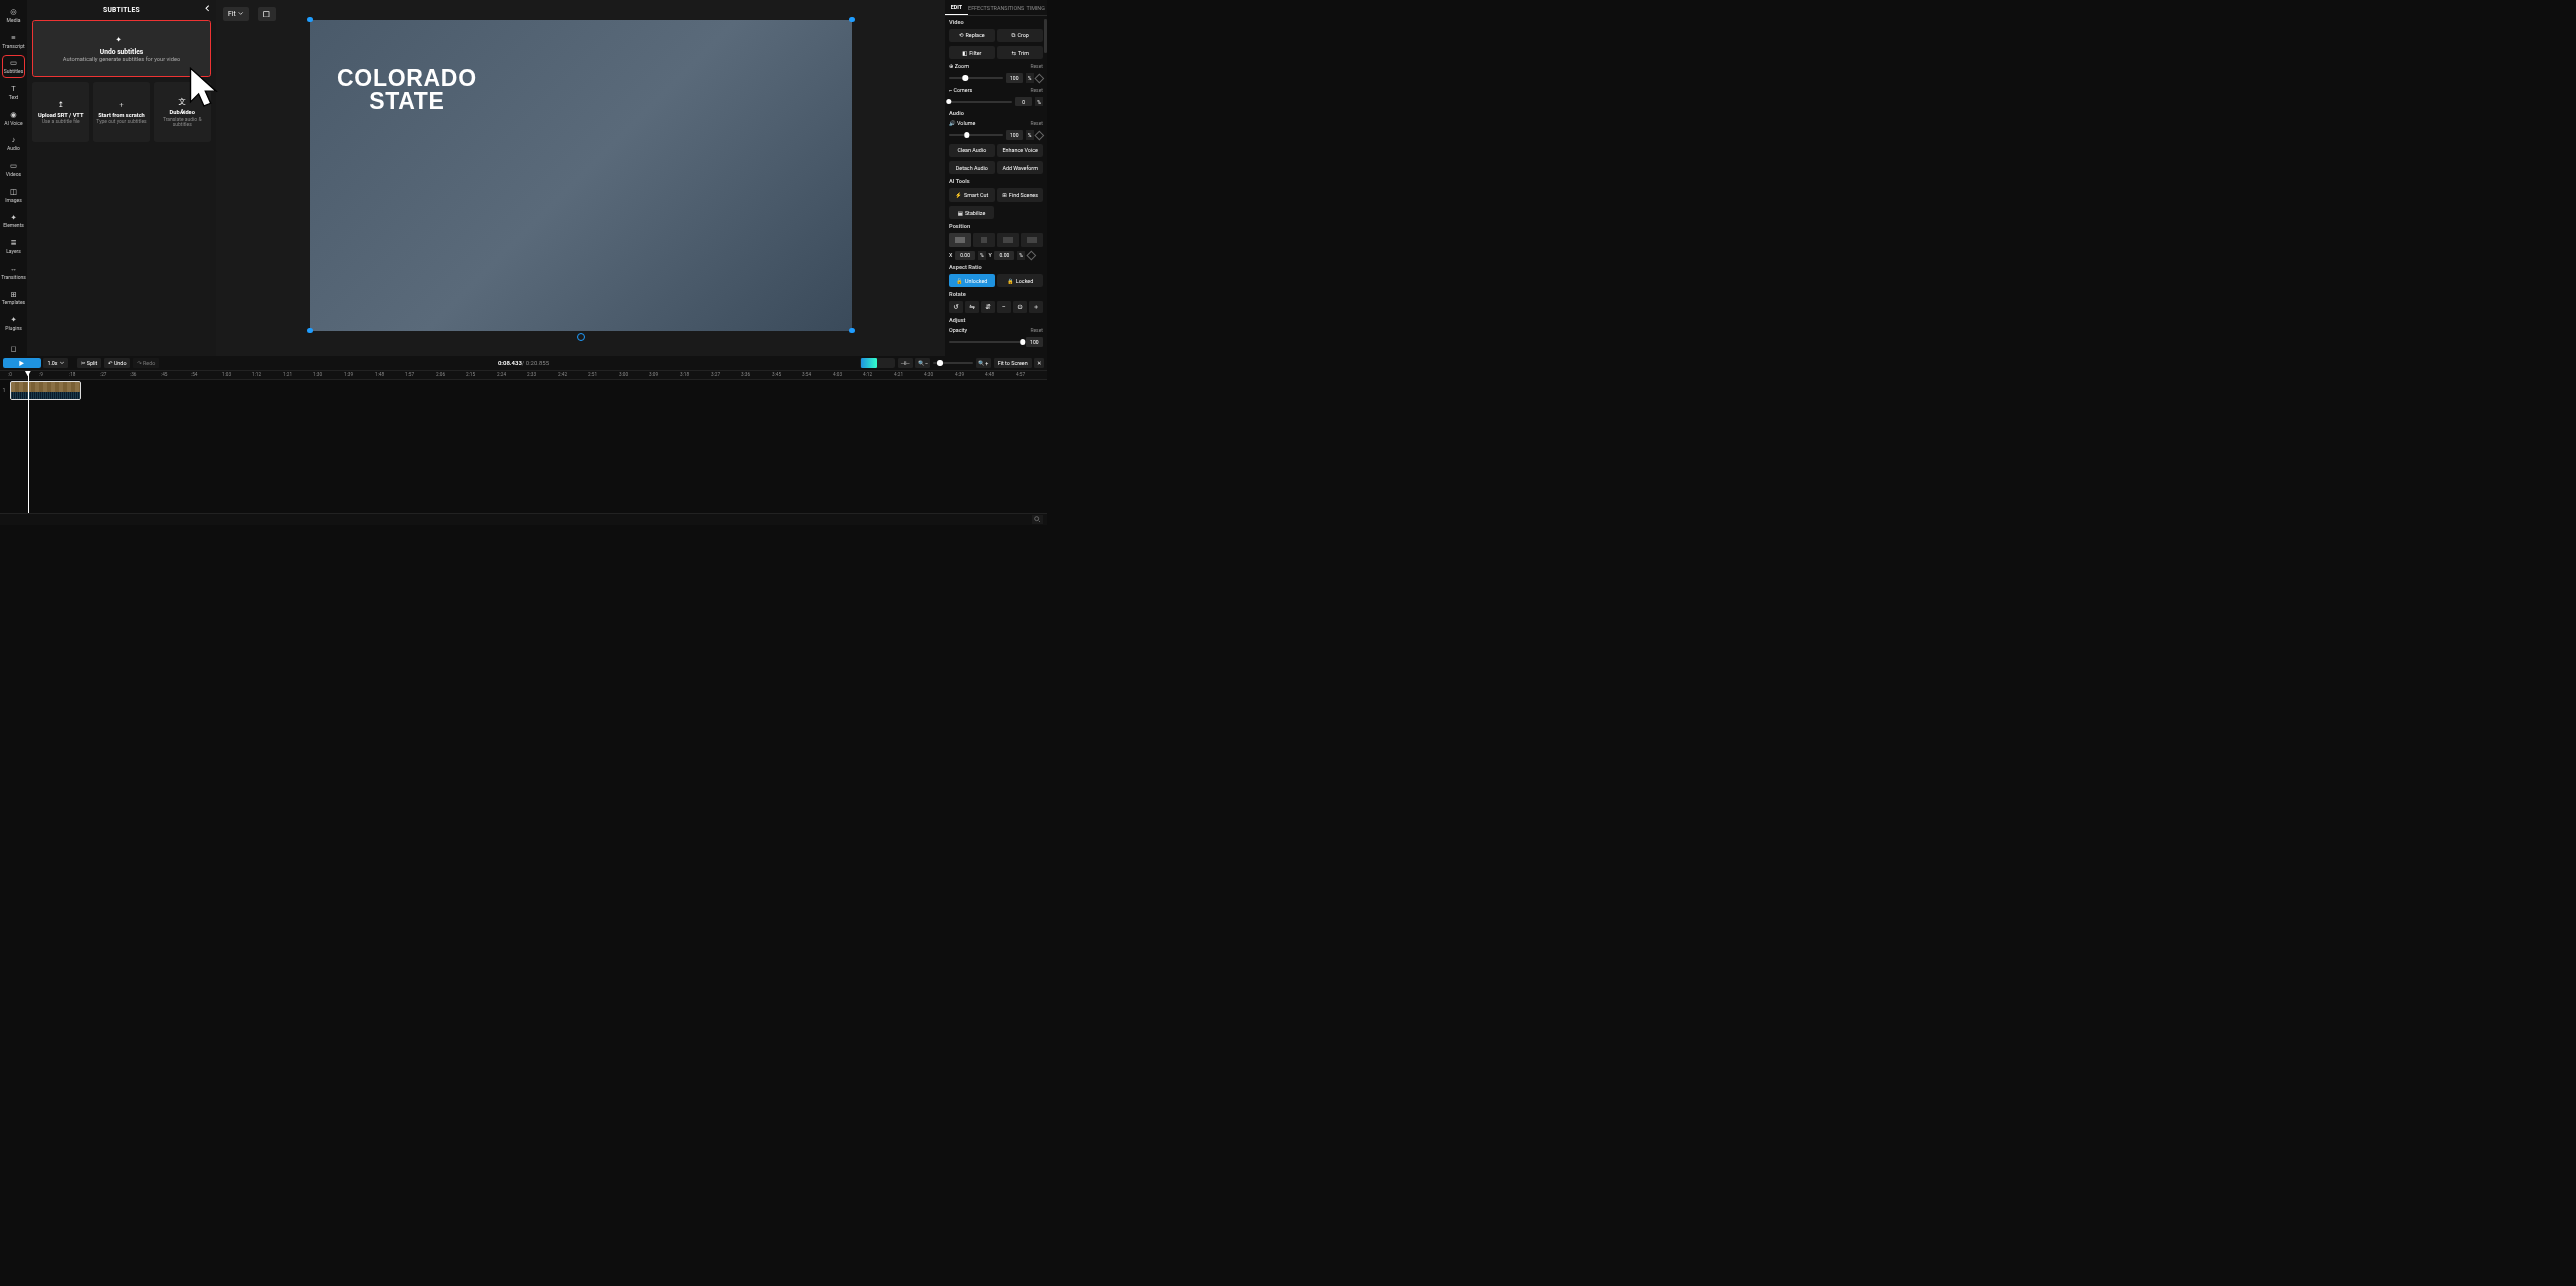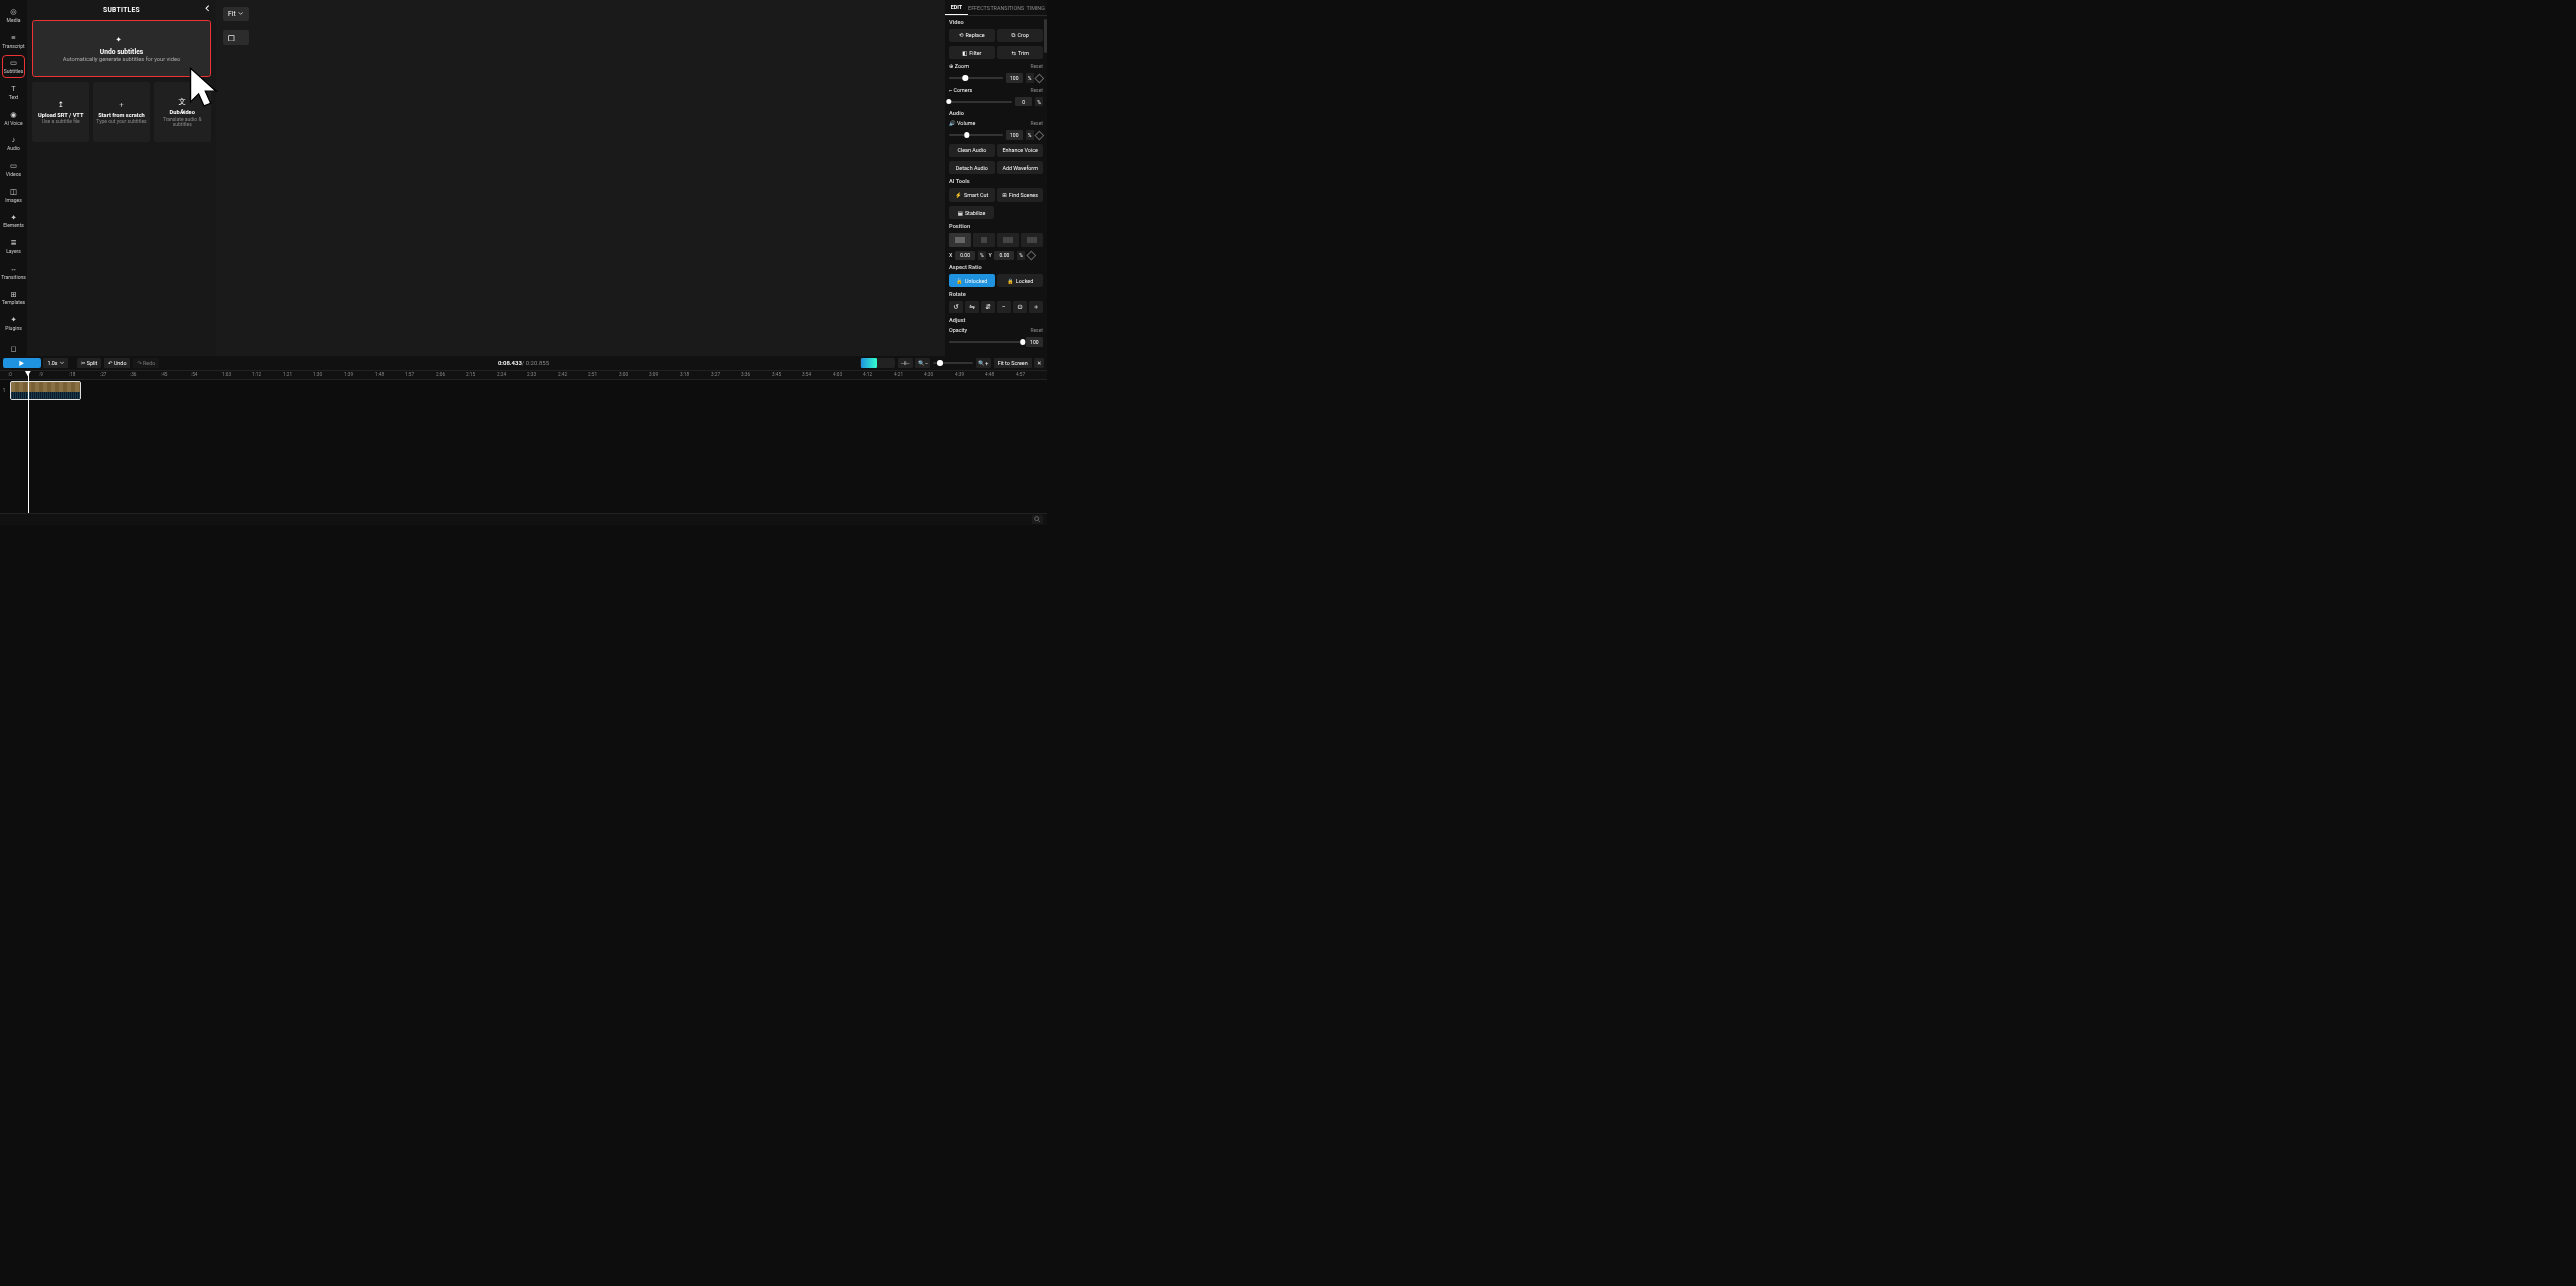--- a/index.html
+++ b/index.html
@@ -56,21 +56,21 @@
   display: flex; flex-direction: column; align-items: center; justify-content: center;
   padding: 2.7px; cursor: pointer; text-align:center;
 }
 .mini-card .ic { width: 9.4px; height: 9.4px; margin-bottom: 2.7px; }
 .mini-card .t1 { font-size: 5.7px; font-weight:700; line-height:1.15; }
 .mini-card .t2 { font-size: 5px; color: #888; margin-top: 1.3px; line-height:1.15; }
 
 
 .canvas-wrap { flex: 1; background: #1a1a1a; position: relative; }
 .fit-bar {
-  position: absolute; top: 6.7px; left: 6.7px; display: flex; gap: 9px; flex-direction: column;
+  position: absolute; top: 6.7px; left: 6.7px; display: flex; gap: 9px;
 }
 .fit-btn, .full-btn {
   height: 14.8px; padding: 0 5.4px; background: #2c2c2c; border-radius: 2px;
   display: flex; align-items: center; gap: 2.7px; font-size: 6.7px; cursor:pointer;
 }
 .preview {
   position: absolute; left: 94px; top: 19.5px; width: 542px; height: 311px;
   background: #2a2a2a;
 }
 .preview-img {
@@ -314,20 +314,33 @@
         <span>Fit</span>
         <svg width="5.4" height="5.4" viewBox="0 0 8 8">
             <path d="M1 2l3 3 3-3" stroke="#fff" fill="none"></path>
           </svg>
       </div>
       <div class="full-btn">
         <svg width="6.7" height="6.7" viewBox="0 0 10 10">
             <rect x="1" y="1" width="8" height="8" stroke="#fff" fill="none"></rect>
           </svg>
       </div>
+    </div>
+    <div class="preview">
+      <div class="preview-img">
+        <div class="banner-txt">
+          <div>COLORADO</div>
+          <div>STATE</div>
+        </div>
+      </div>
+      <div class="handle h-tl"></div>
+      <div class="handle h-tr"></div>
+      <div class="handle h-bl"></div>
+      <div class="handle h-br"></div>
+      <div class="handle h-bc"></div>
     </div>
   </div>
 
   <div class="inspector">
     <div class="insp-tabs">
       <div class="insp-tab active">EDIT</div>
       <div class="insp-tab">EFFECTS</div>
       <div class="insp-tab">TRANSITIONS</div>
       <div class="insp-tab">TIMING</div>
     </div>

